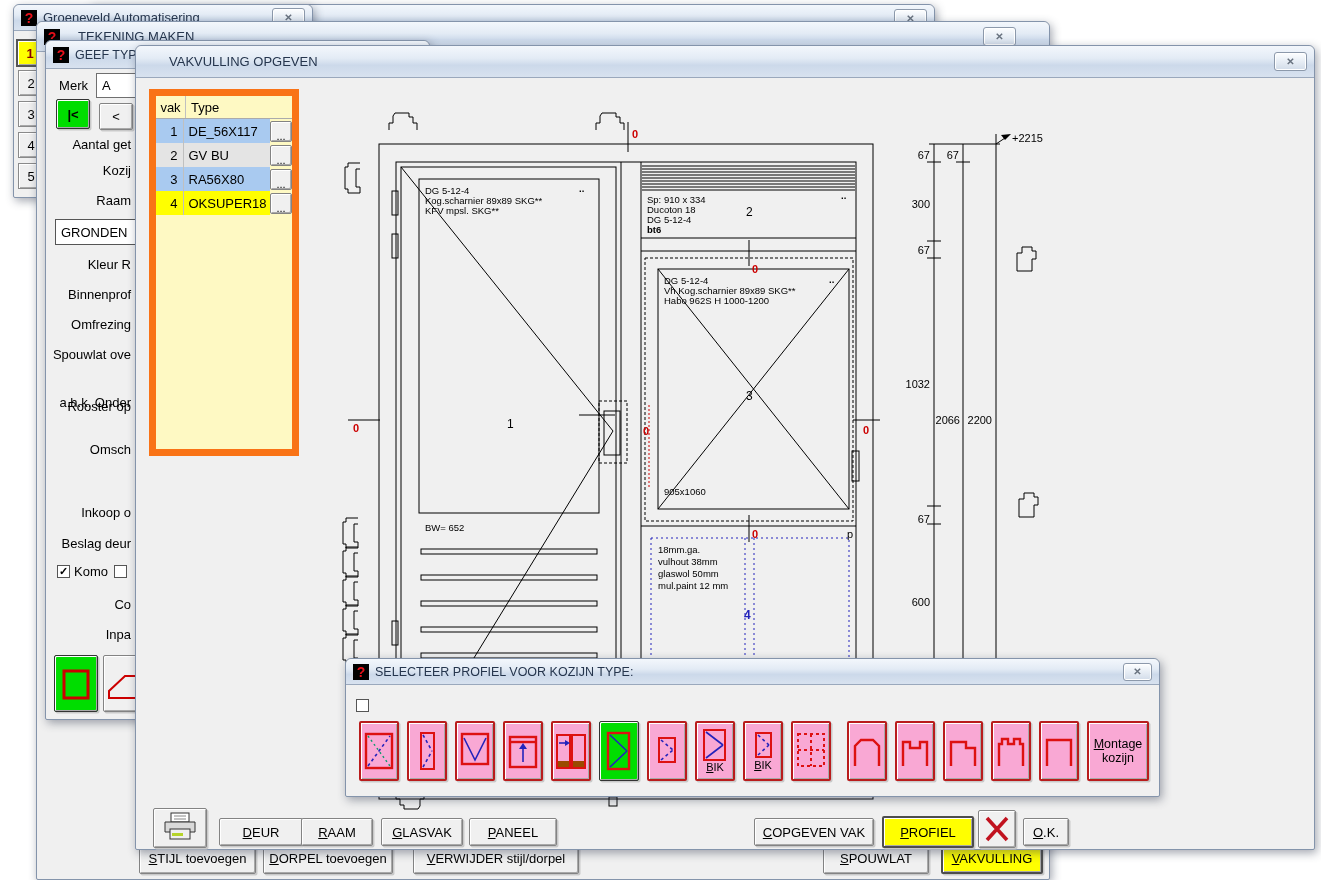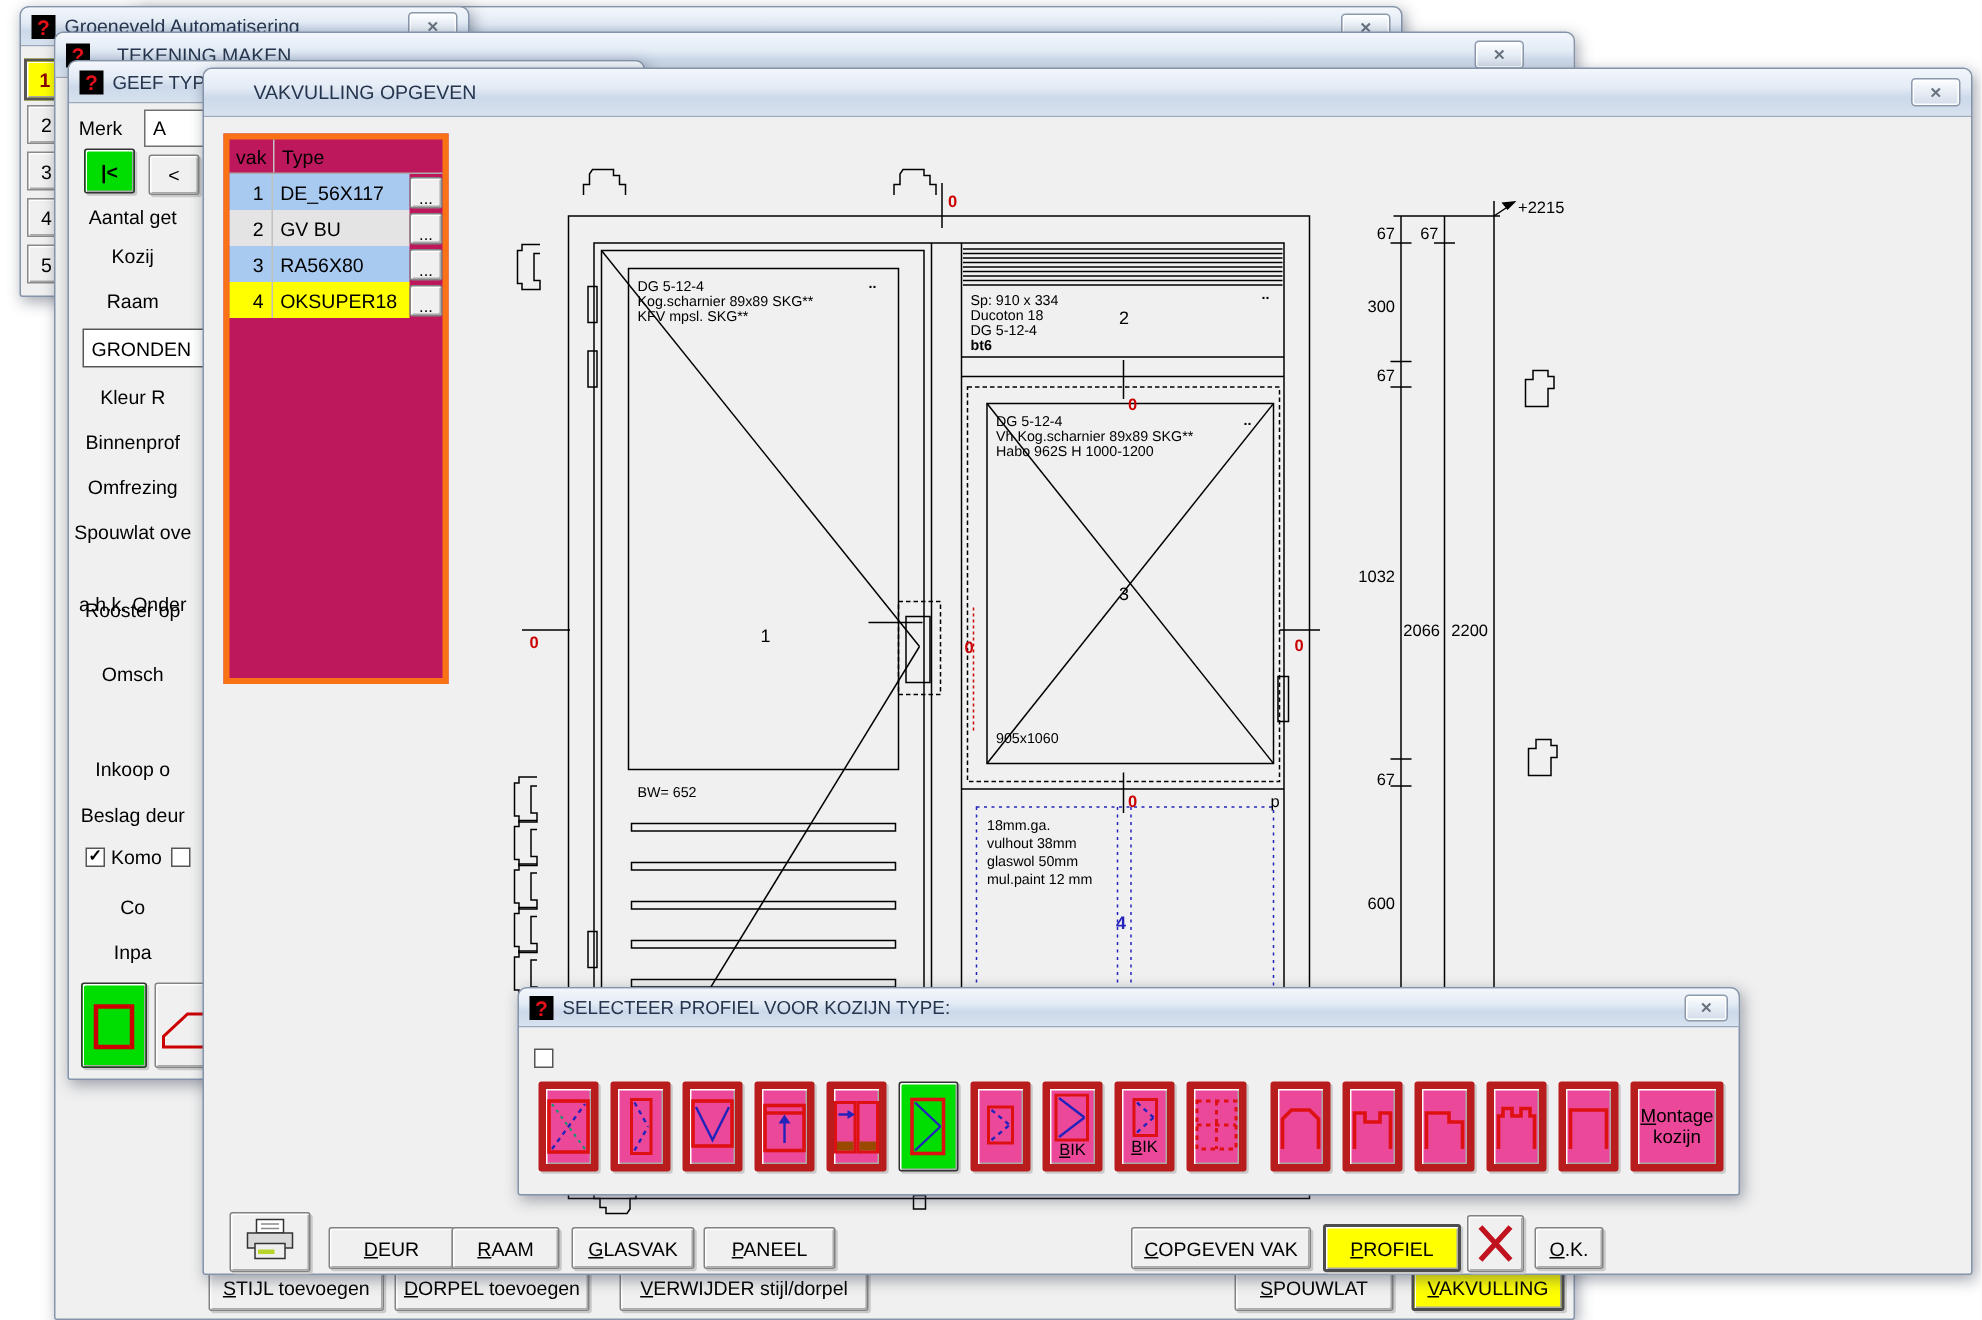--- a/index.html
+++ b/index.html
@@ -14,40 +14,40 @@
   .qicon{width:16px;height:16px;background:#000;color:#e8101a;font-weight:700;font-size:14px;
          line-height:16px;text-align:center;flex:0 0 auto}
   .cbtn{margin-left:auto;width:31px;height:17px;border:1px solid #8c99ab;border-radius:3px;flex:0 0 auto;
         background:linear-gradient(#fdfeff,#e9eff6 45%,#d2dce9);color:#68727f;font-size:10px;font-weight:700;
         display:flex;align-items:center;justify-content:center;box-shadow:inset 0 0 0 1px #fff}
   .btn{position:absolute;display:flex;align-items:center;justify-content:center;background:#f0f0f0;
        border:1px solid #838383;border-radius:2px;font-size:13px;white-space:nowrap;box-sizing:border-box;
        box-shadow:inset 1px 1px 0 #ffffff,inset -1px -1px 0 #a9a9a9,1.5px 1.5px 0 #c9c9c9}
   .accel{text-decoration:underline}
   .yellowbtn{background:#ffff00;border:2px solid #4d4d4d}
-  .lblR{position:absolute;left:0;width:85px;text-align:center;font-size:13px;white-space:nowrap}
+  .lblR{position:absolute;left:0;width:85px;text-align:right;font-size:13px;white-space:nowrap}
   .inp{position:absolute;background:#fff;border:1px solid #6f6f6f;font-size:13px;display:flex;
        align-items:center;padding-left:5px;box-sizing:border-box}
   .chk{position:absolute;width:13px;height:13px;background:#fff;border:1px solid #555;box-sizing:border-box;
        font-size:11px;line-height:11px;text-align:center;font-weight:700}
-  .tbl{position:absolute;background:#be185d;border:4px solid #f97316;box-sizing:border-box}
+  .tbl{position:absolute;background:#fef9c3;border:7px solid #f97316;box-sizing:border-box}
   .thdr{display:flex;height:22px;align-items:center;border-bottom:1px solid #ababab;font-size:13px}
   .trow{display:flex;height:24px;align-items:center;font-size:13px}
   .c-num{width:30px;align-self:stretch;display:flex;align-items:center;justify-content:flex-end;
          padding-right:5px;border-right:1px solid #c0c0c0;box-sizing:border-box}
   .c-type{width:96px;align-self:stretch;display:flex;align-items:center;padding-left:5px;box-sizing:border-box}
   .c-act{flex:1;display:flex;align-items:center;justify-content:center}
   .mini{width:20px;height:19px;background:#f0f0f0;border:1px solid #838383;border-radius:2px;font-size:11px;
         display:flex;align-items:flex-end;justify-content:center;line-height:10px;
         box-shadow:inset 1px 1px 0 #fff,inset -1px -1px 0 #a9a9a9}
   .bg-blue{background:#a9caf0}.bg-gray{background:#e4e4e4}.bg-yellow{background:#ffff00}
   .numbtn{position:absolute;width:24px;height:24px;background:#f0f0f0;border:1px solid #8a8a8a;
           display:flex;align-items:center;justify-content:center;font-size:13px;
           box-shadow:inset 1px 1px 0 #fff,inset -1px -1px 0 #a9a9a9}
-  .pbtn{position:absolute;width:40px;height:60px;background:#ec4899;border:5px solid #b91c1c;border-radius:2px;
+  .pbtn{position:absolute;width:40px;height:60px;background:#f9a8d4;border:2px solid #b91c1c;border-radius:2px;
         display:flex;flex-direction:column;align-items:center;justify-content:center;box-sizing:border-box;
         box-shadow:inset 1px 1px 0 #fff,inset -1px -1px 0 #a9a9a9,1.5px 1.5px 0 #c9c9c9}
   .pbtn .bik{font-size:11px;margin-top:-2px}
   .greenbg{background:#00dd00}
   .sunken{position:absolute;background:#fff;border:1px solid #555;display:flex;align-items:center;
           padding-left:5px;box-sizing:border-box;font-size:13px}
   
   .k{stroke:#000;fill:none;stroke-width:1}
   .kd{stroke:#000;fill:none;stroke-width:1;stroke-dasharray:3 2}
   .rd{stroke:#cc0000;fill:none;stroke-width:1;stroke-dasharray:2 2}

